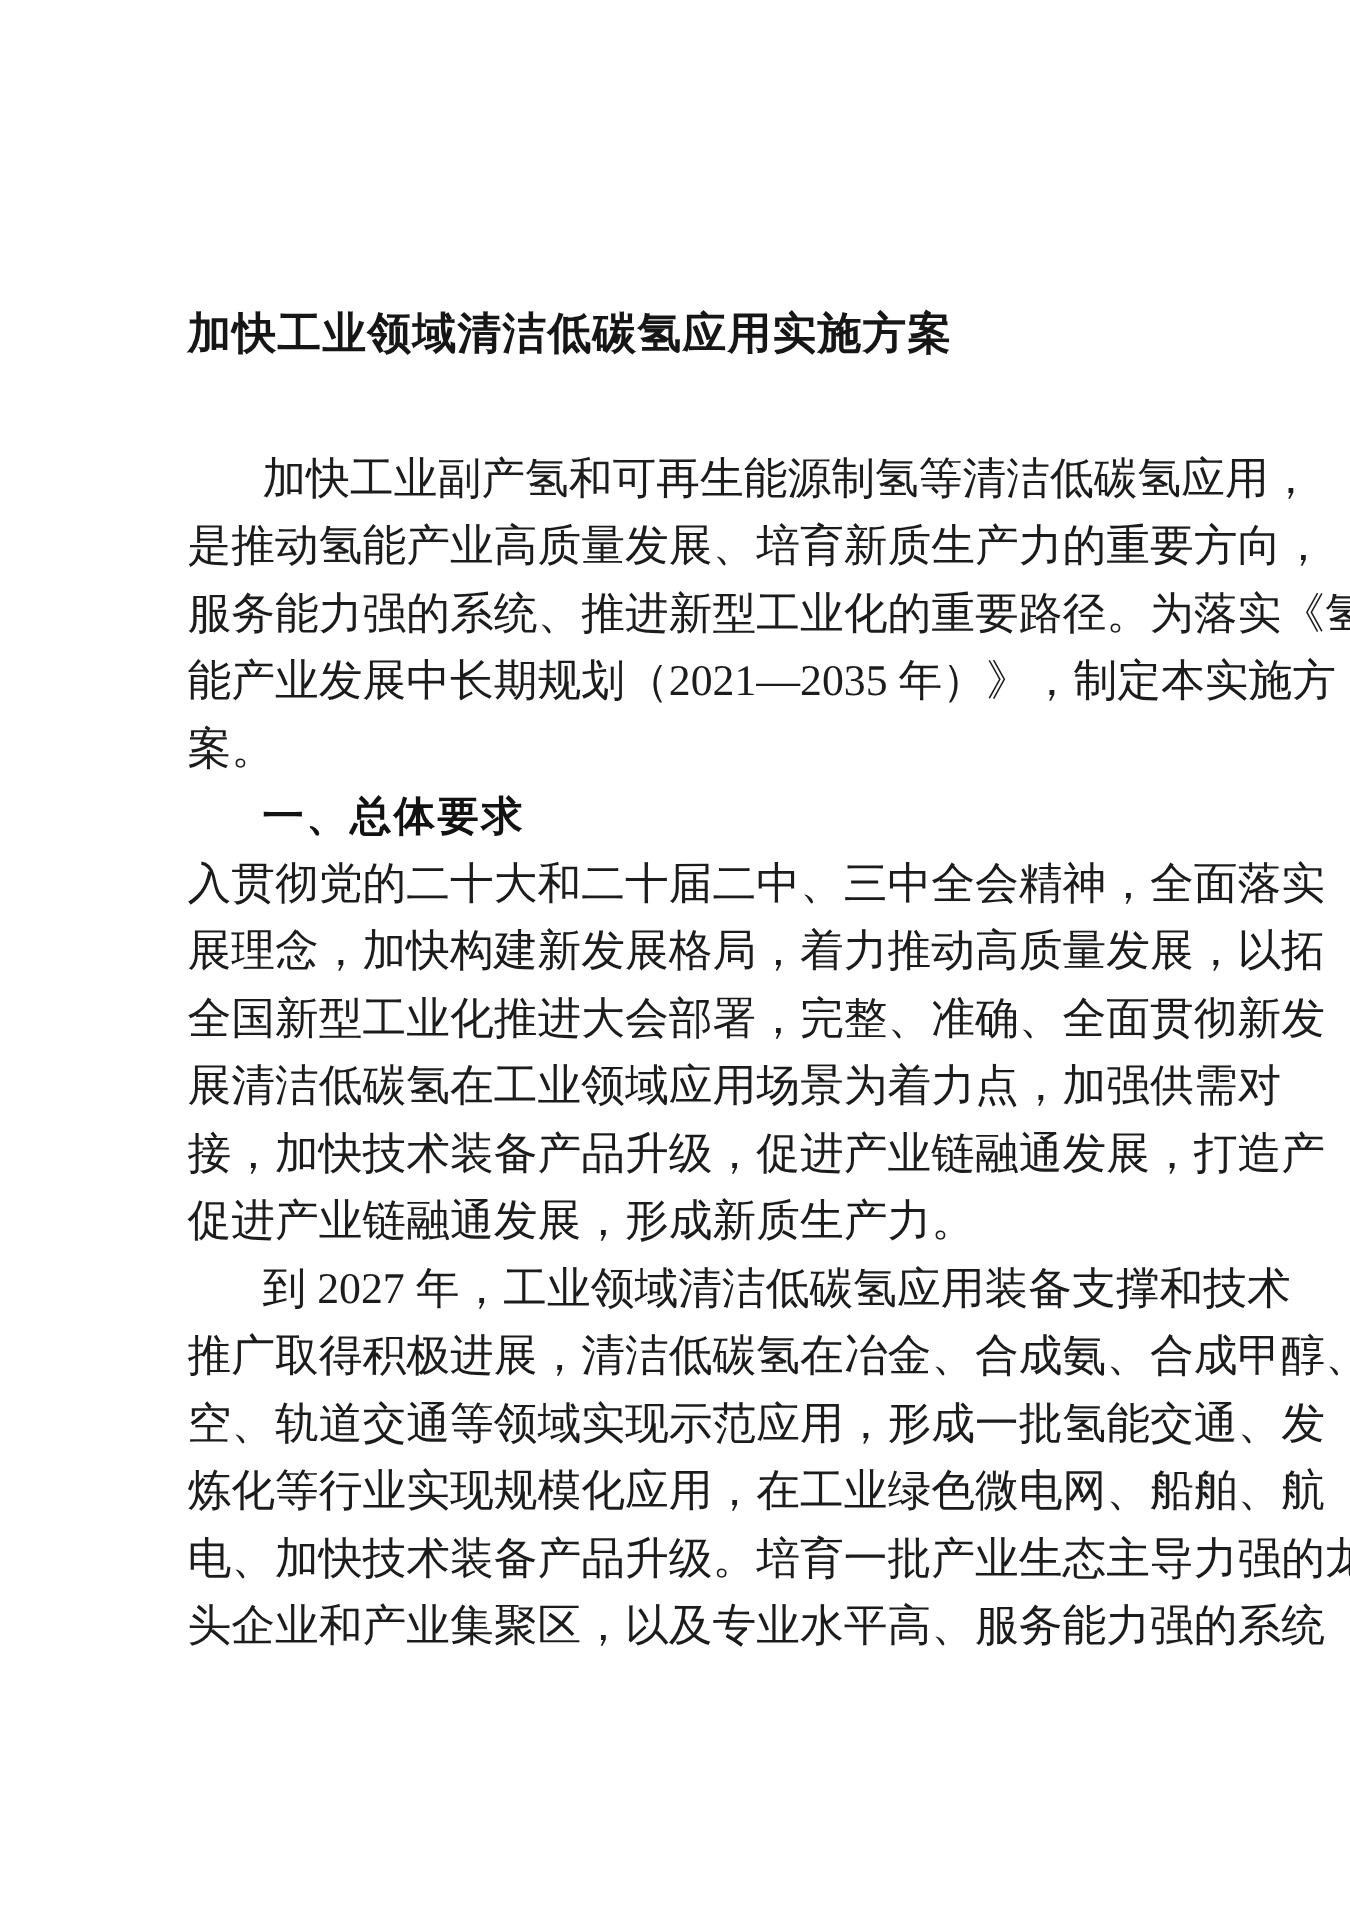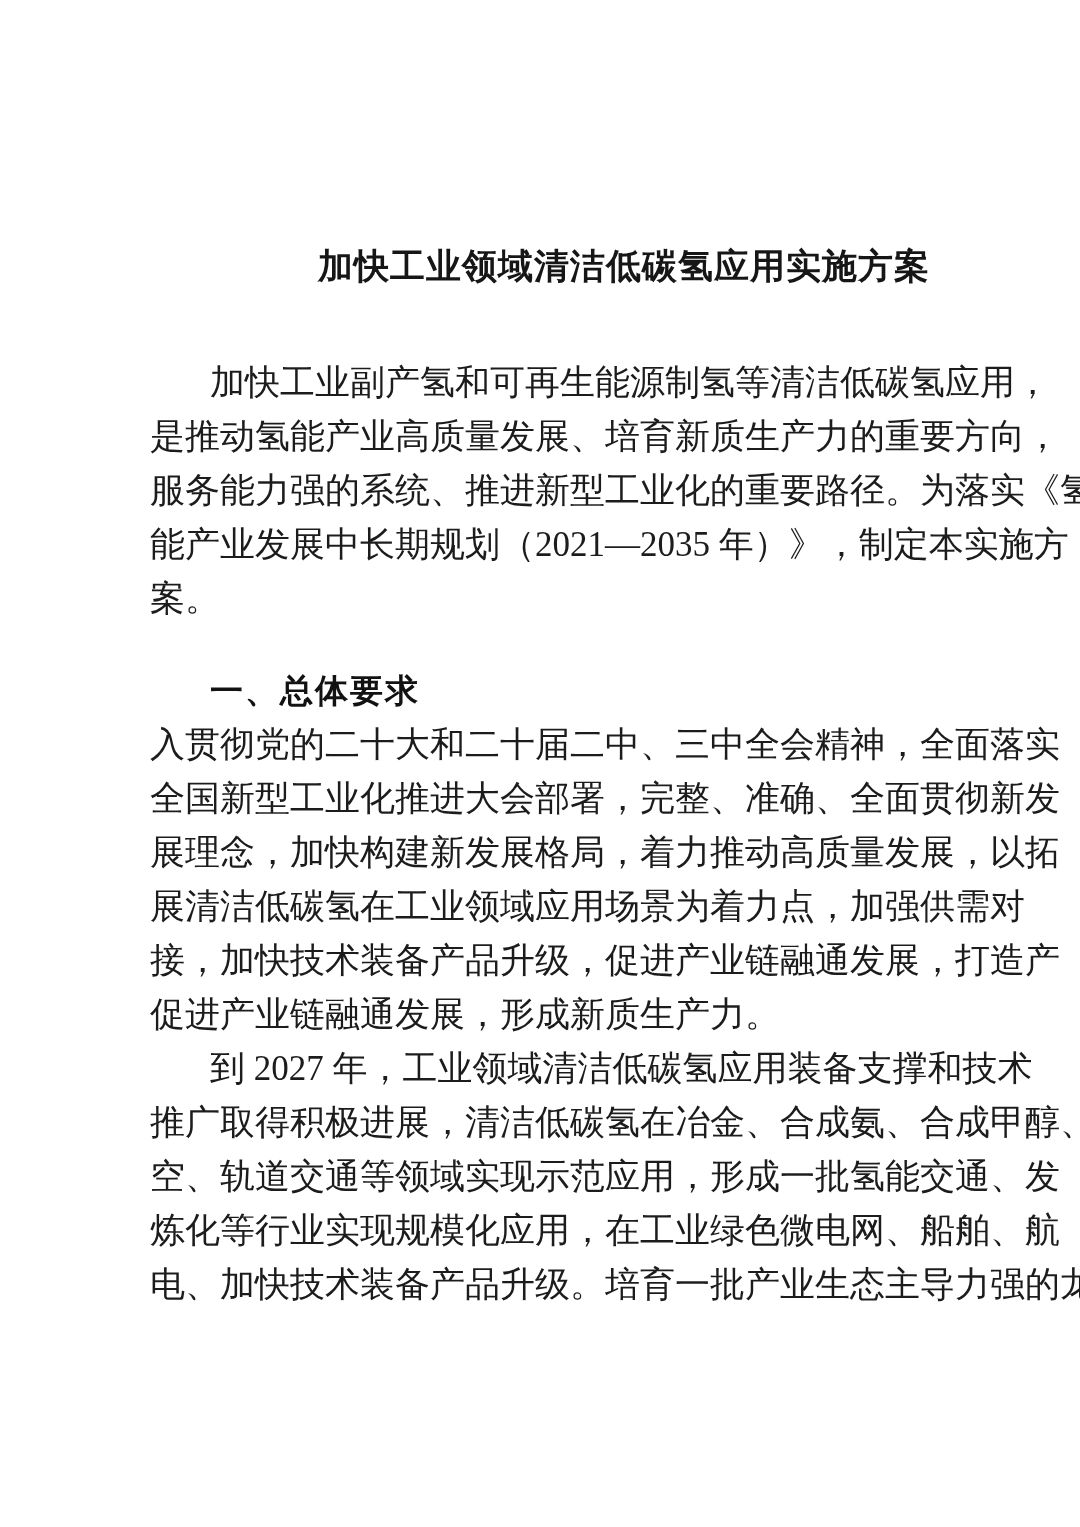--- a/index.html
+++ b/index.html
@@ -14,21 +14,21 @@
   }
   .content {
     padding: 0 150px;
   }
   .doc-title {
     padding-top: 243px;
     font-family: "Liberation Serif", "DejaVu Serif", serif;
     font-size: 35px;
     font-weight: 700;
     line-height: 48px;
-    text-align: right;
+    text-align: left;
     color: #161616;
     letter-spacing: 1px;
   }
   .body-block {
     margin-top: 65px;
   }
   .line {
     font-family: "Liberation Serif", "DejaVu Serif", serif;
     font-size: 35px;
     line-height: 54px;
@@ -45,21 +45,20 @@
     font-family: "Liberation Sans", "DejaVu Sans", sans-serif;
     font-size: 33px;
     font-weight: 700;
     line-height: 54px;
     height: 54px;
     text-indent: 60px;
     color: #121212;
     text-align: left;
     text-align-last: left;
     letter-spacing: 2px;
-    margin-top: 38px;
   }
 </style>
 </head>
 <body>
 
 <div class="page">
   <div class="content">
 
     <div class="doc-title">加快工业领域清洁低碳氢应用实施方案</div>
 
@@ -70,30 +69,31 @@
         <div class="line">是推动氢能产业高质量发展、培育新质生产力的重要方向，</div>
         <div class="line">服务能力强的系统、推进新型工业化的重要路径。为落实《氢</div>
         <div class="line">能产业发展中长期规划（2021—2035 年）》，制定本实施方</div>
         <div class="line last">案。</div>
       </div>
 
       <div class="section-heading">一、总体要求</div>
 
       <div>
         <div class="line">入贯彻党的二十大和二十届二中、三中全会精神，全面落实</div>
+        <div class="line">展理念，加快构建新发展格局，着力推动高质量发展，以拓</div>
         <div class="line">全国新型工业化推进大会部署，完整、准确、全面贯彻新发</div>
-        <div class="line">展理念，加快构建新发展格局，着力推动高质量发展，以拓</div>
         <div class="line">展清洁低碳氢在工业领域应用场景为着力点，加强供需对</div>
         <div class="line">接，加快技术装备产品升级，促进产业链融通发展，打造产</div>
         <div class="line last">促进产业链融通发展，形成新质生产力。</div>
       </div>
 
       <div>
         <div class="line indent">到 2027 年，工业领域清洁低碳氢应用装备支撑和技术</div>
         <div class="line">推广取得积极进展，清洁低碳氢在冶金、合成氨、合成甲醇、</div>
         <div class="line">空、轨道交通等领域实现示范应用，形成一批氢能交通、发</div>
         <div class="line">炼化等行业实现规模化应用，在工业绿色微电网、船舶、航</div>
         <div class="line">电、加快技术装备产品升级。培育一批产业生态主导力强的龙</div>
+        <div class="line">头企业和产业集聚区，以及专业水平高、服务能力强的系统</div>
       </div>
 
     </div>
   </div>
 </div>
 
 </body></html>

